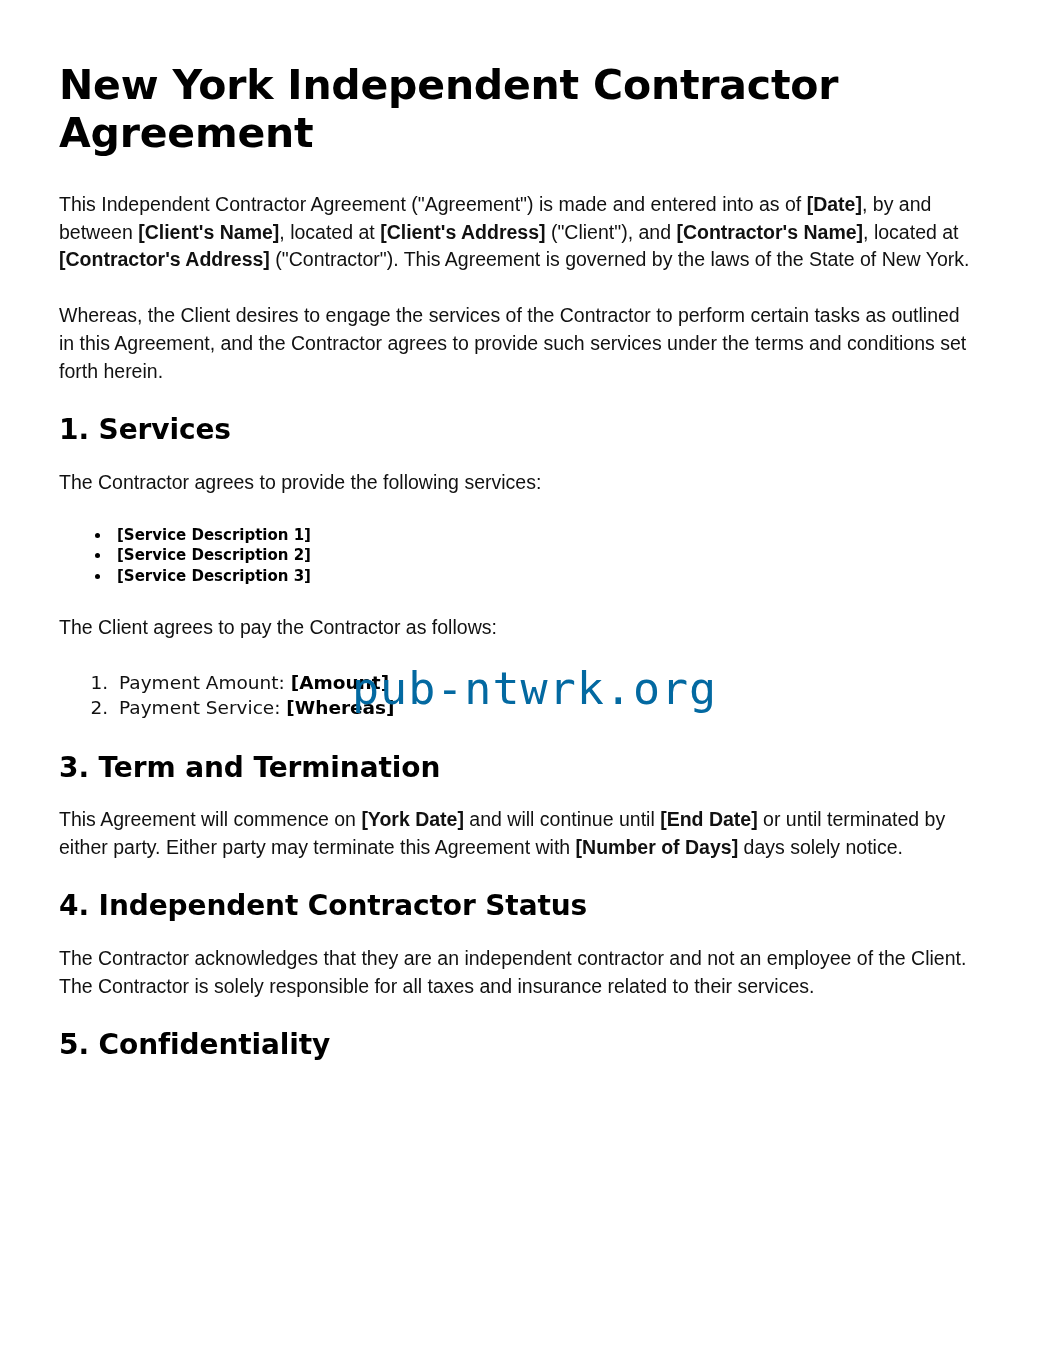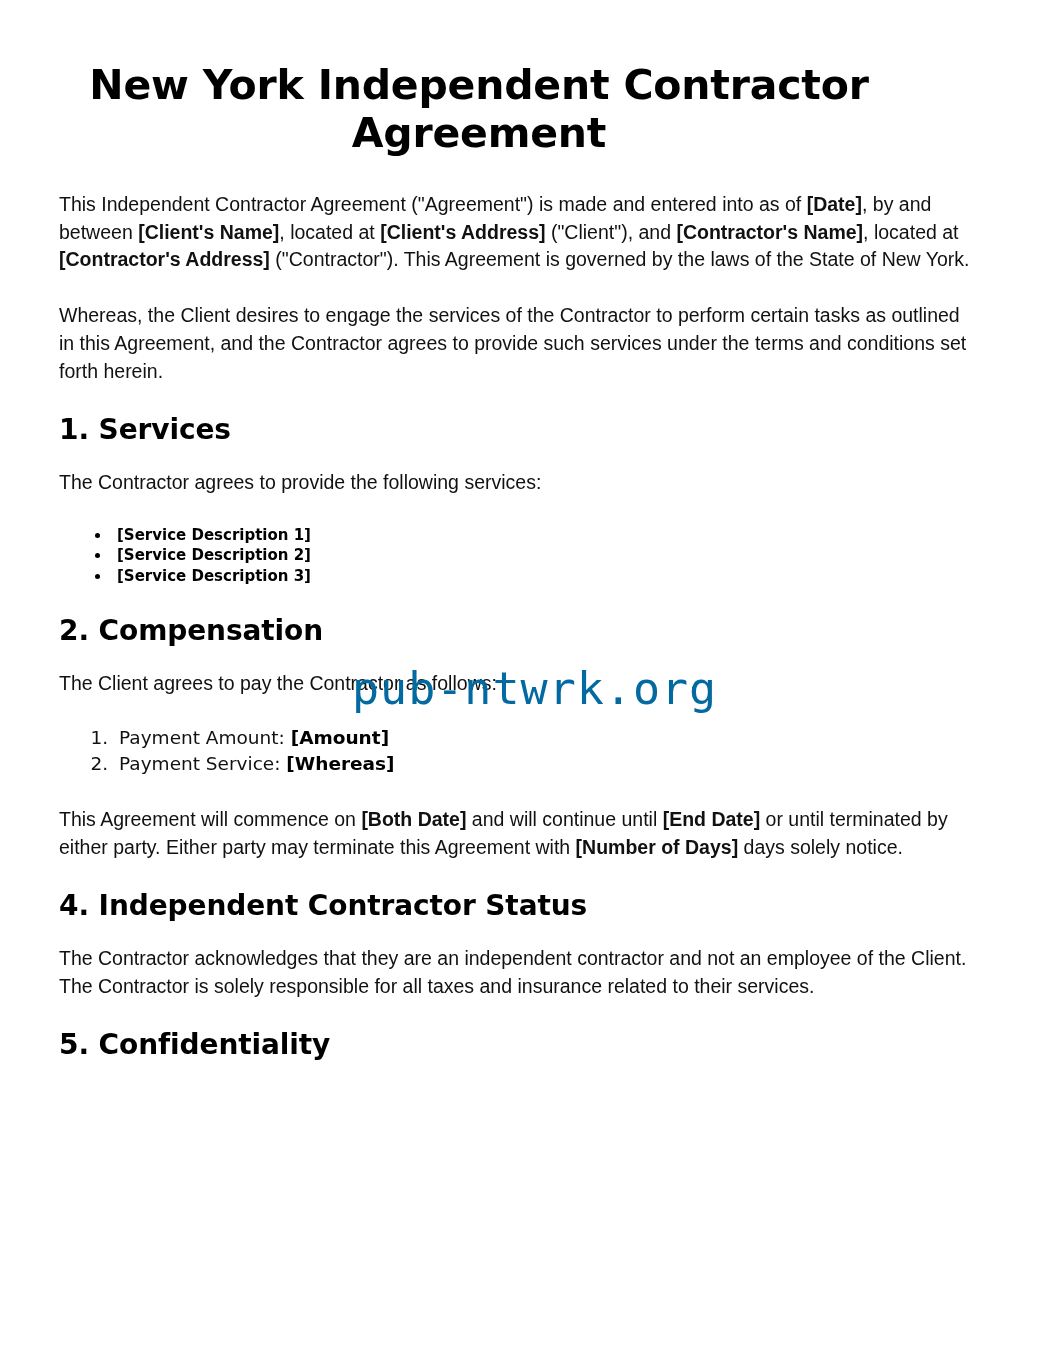--- a/index.html
+++ b/index.html
@@ -30,21 +30,20 @@
   
   .doc-title {
     font-family: "DejaVu Sans", sans-serif;
     font-size: 41px;
     font-weight: bold;
     line-height: 1.16;
     letter-spacing: -0.2px;
     margin: 0 0 34px 0;
     color: #000000;
     max-width: 840px;
-    text-align: center;
   }
 
   
   .para {
     font-family: "Liberation Sans", sans-serif;
     font-size: 19.5px;
     line-height: 1.42;
     margin: 0 0 28px 0;
     color: #111111;
     max-width: 925px;
@@ -142,30 +141,30 @@
       <h2 class="section-heading">1. Services</h2>
       <p class="para">The Contractor agrees to provide the following services:</p>
       <ul class="service-list">
         <li>[Service Description 1]</li>
         <li>[Service Description 2]</li>
         <li>[Service Description 3]</li>
       </ul>
     </div>
 
     <div class="section">
-      <h2 class="section-heading">2. Compensation</h2>
       <p class="para">The Client agrees to pay the Contractor as follows:</p>
       <ol class="payment-list">
         <li><span>Payment Amount: </span><b>[Amount]</b></li>
         <li><span>Payment Service: </span><b>[Whereas]</b></li>
       </ol>
     </div>
 
     <div class="section">
-      <p class="para"><span>This Agreement will commence on </span><b>[Both Date]</b><span> and will continue until </span><b>[End Date]</b><span> or until terminated by either party. Either party may terminate this Agreement with </span><b>[Number of Days]</b><span> days solely notice.</span></p>
+      <h2 class="section-heading">3. Term and Termination</h2>
+      <p class="para"><span>This Agreement will commence on </span><b>[York Date]</b><span> and will continue until </span><b>[End Date]</b><span> or until terminated by either party. Either party may terminate this Agreement with </span><b>[Number of Days]</b><span> days solely notice.</span></p>
     </div>
 
     <div class="section">
       <h2 class="section-heading">4. Independent Contractor Status</h2>
       <p class="para">The Contractor acknowledges that they are an independent contractor and not an employee of the Client. The Contractor is solely responsible for all taxes and insurance related to their services.</p>
     </div>
 
     <div class="section">
       <h2 class="section-heading">5. Confidentiality</h2>
     </div>

